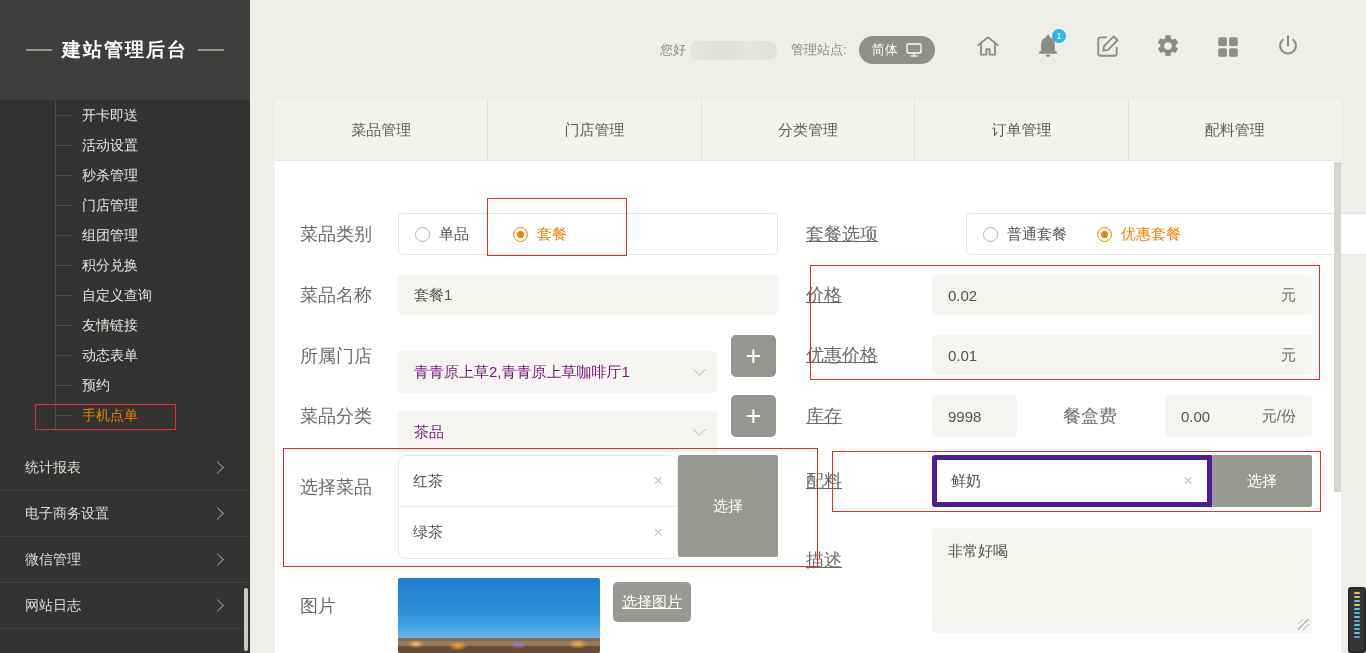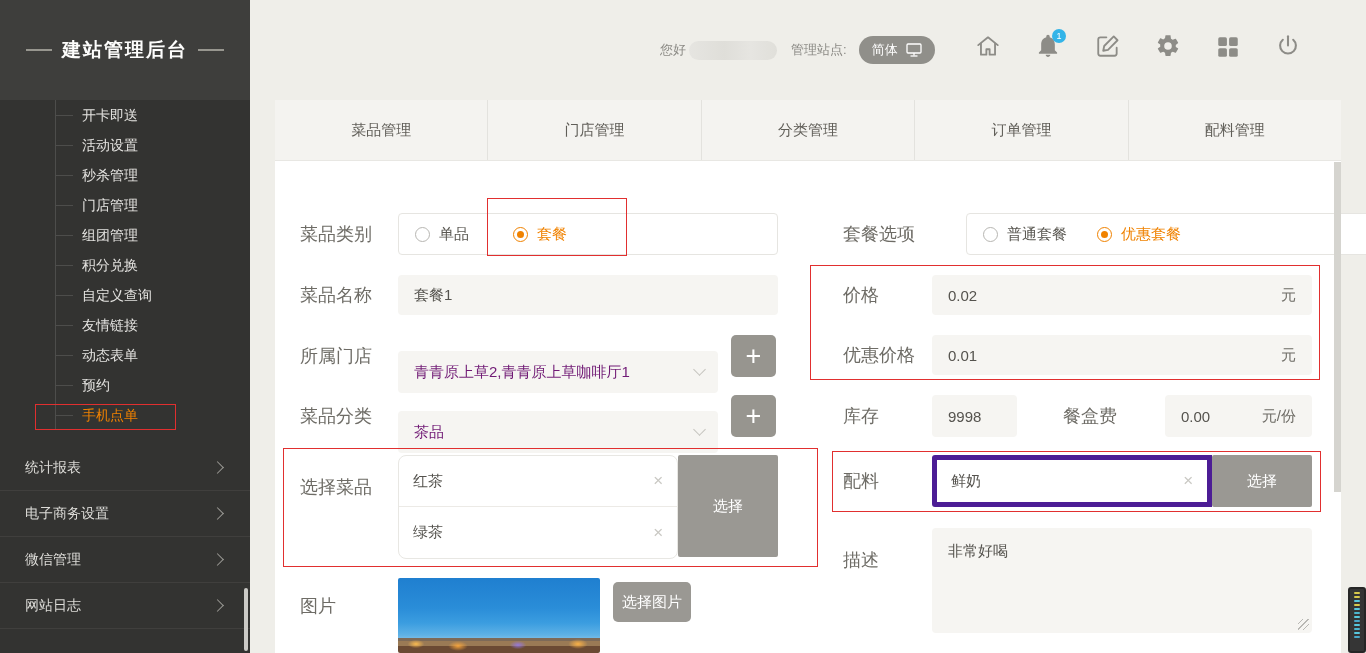--- a/index.html
+++ b/index.html
@@ -45,21 +45,21 @@
   .tabs { display:flex; height:61px; background:#f4f3f0; border-bottom:1px solid #e8e7e3; }
   .tab { flex:1; display:flex; align-items:center; justify-content:center; font-size:15px; color:#605e58;
          border-right:1px solid #e3e2de; cursor:pointer; }
   .tab:last-child { border-right:none; }
   .card-thumb { position:absolute; right:0; top:62px; width:7px; height:330px; background:#d5d4cf; }
 
   .content { position:absolute; left:0; top:0; width:1066px; height:553px; }
   .row { position:absolute; left:0; width:1066px; }
   .flabel { position:absolute; top:50%; transform:translateY(-50%); color:#6e6c66; font-size:18px; }
   .flabel.top { top:20px; transform:none; }
-  .l-label { left:25px; } .r-label { left:568px; }
+  .l-label { left:25px; } .r-label { left:531px;text-decoration:underline; }
 
   .radio-box { position:absolute; top:0; height:42px; background:#fff; border:1px solid #e6e5e1; border-radius:4px;
                display:flex; align-items:center; gap:44px; padding-left:16px; }
   .radio { display:flex; align-items:center; gap:9px; font-size:15px; color:#5a5852; cursor:pointer; }
   .rdot { width:15px; height:15px; border-radius:50%; border:1px solid #b7b6b2; background:#fff; position:relative; }
   .radio.sel { color:#f08200; }
   .radio.sel .rdot { border-color:#f08200; }
   .radio.sel .rdot::after { content:''; position:absolute; left:3px; top:3px; width:7px; height:7px;
                             border-radius:50%; background:#f08200; }
 
@@ -96,21 +96,21 @@
   .thumb-img { position:absolute; left:123px; top:0; width:202px; height:75px; cursor:pointer;
       background:
         radial-gradient(12px 6px at 18px 66px, rgba(255,190,80,.95), transparent 70%),
         radial-gradient(14px 7px at 60px 68px, rgba(255,170,60,.9), transparent 70%),
         radial-gradient(12px 6px at 120px 67px, rgba(150,120,230,.9), transparent 70%),
         radial-gradient(14px 7px at 180px 66px, rgba(255,180,70,.95), transparent 70%),
         linear-gradient(0deg, #6b4a33 0 7px, #9a7a55 7px 12px, #7d6a58 12px 15px, transparent 15px),
         linear-gradient(180deg, #1f7fd0 0%, #2a8dd8 40%, #3b9de0 60%, #5fb2e6 76%, #8cc5ea 85%, #a9c8dd 100%);
       border-radius:2px; }
   .img-btn { position:absolute; left:338px; top:4px; width:78px; height:40px; background:#9a9893; color:#fff;
-             font-size:15px; border-radius:5px; display:flex; align-items:center; justify-content:center; cursor:pointer; }
+             font-size:15px; border-radius:5px; display:flex; align-items:center; justify-content:center; cursor:pointer;text-decoration:underline; }
 
   .ann { position:absolute; border:1px solid #e12f2f; pointer-events:none; z-index:5; }
 
   
   .minimap { position:absolute; left:1348px; top:587px; width:18px; height:66px; background:#353535;
              border:2px solid #262626; border-radius:3px; padding:3px 4px; display:flex; flex-direction:column; gap:2px; }
   .minimap i { height:2px; border-radius:1px; }
 </style>
 </head>
 <body>

